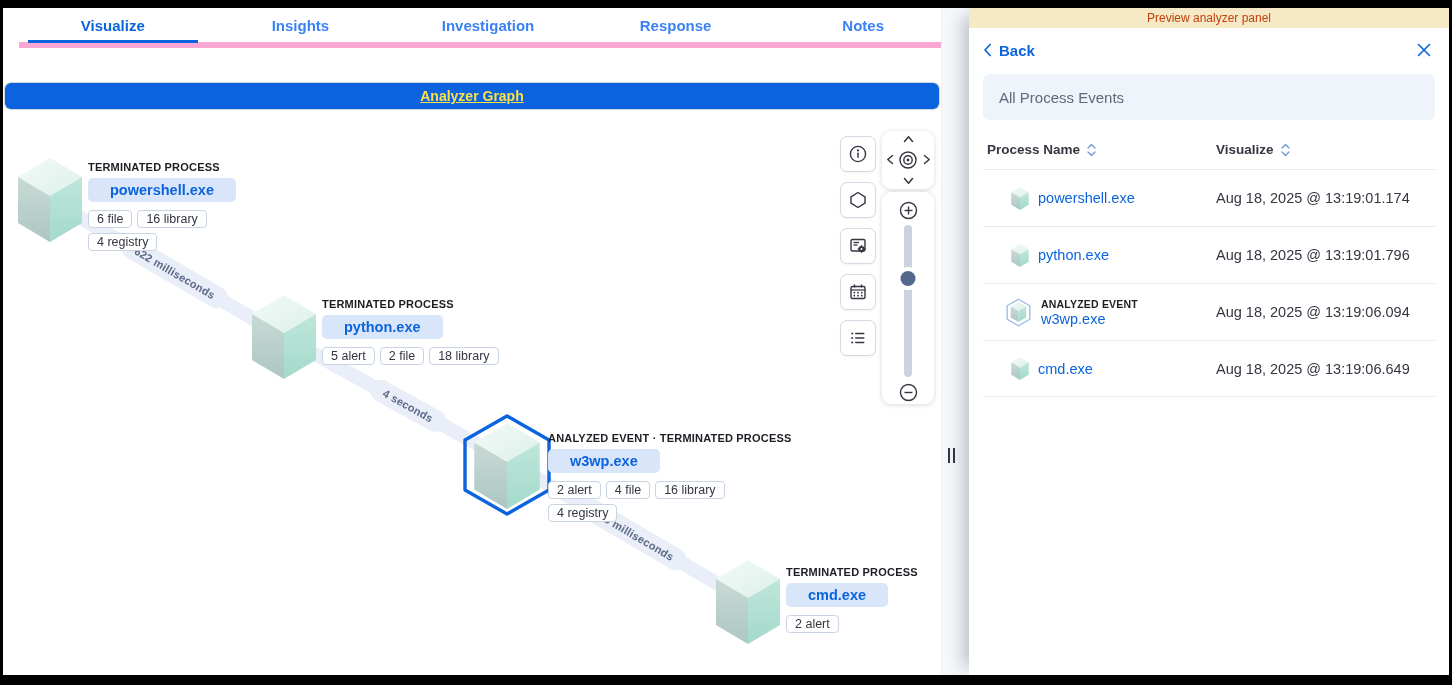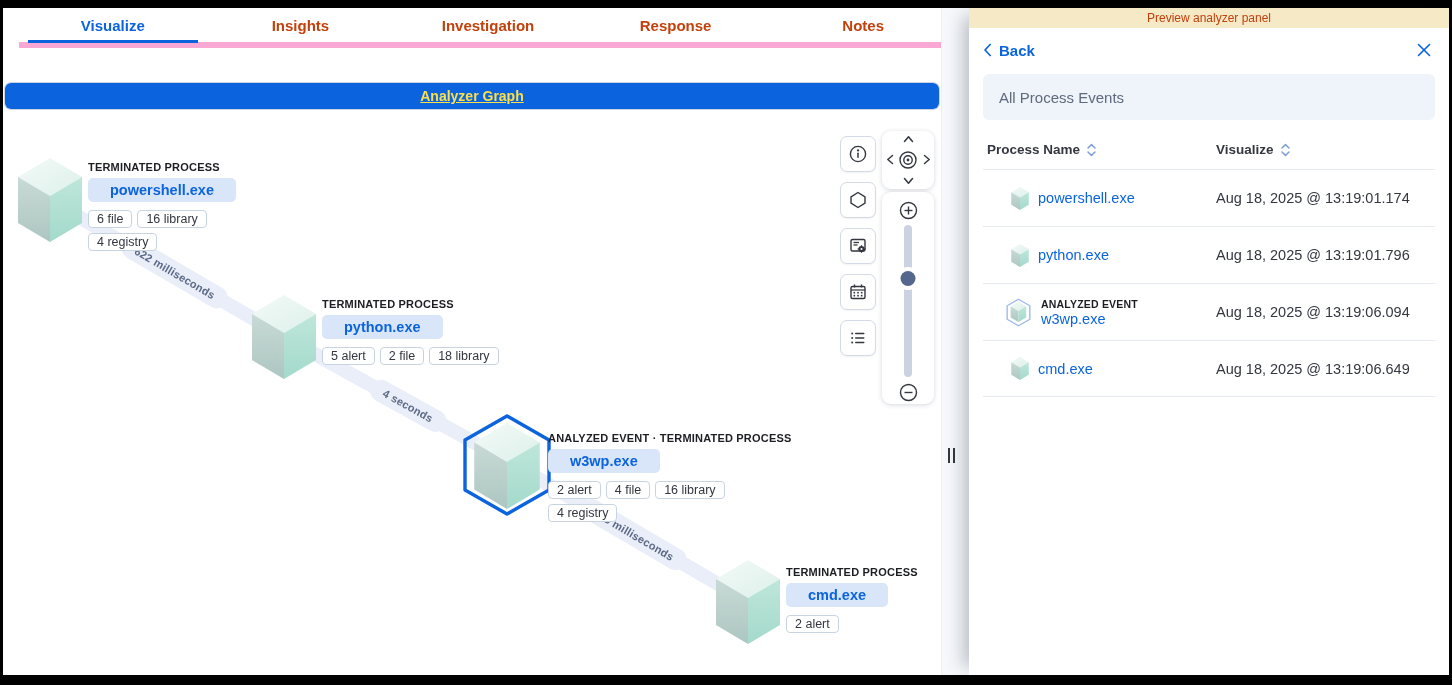--- a/index.html
+++ b/index.html
@@ -11,21 +11,21 @@
   }
   .frame { position:absolute; left:3px; top:8px; width:1446px; height:667px;
     background:#fff; display:flex; }
 
   
   .left { position:relative; width:938px; height:100%; background:#fff; overflow:hidden; flex:none; }
 
   .tabs { position:absolute; left:16px; top:0; width:100%; height:40px; display:flex;
     border-bottom:6px solid #f9a8d4; background:#fff; z-index:5; }
   .tab { flex:1; display:flex; align-items:center; justify-content:center;
-    font-size:15px; font-weight:700; color:#c2410c; cursor:pointer; position:relative; }
+    font-size:15px; font-weight:700; color:#3b82f6; cursor:pointer; position:relative; }
   .tab.active { color:#0B64DD; }
   .tab.active::after { content:""; position:absolute; left:9px; right:9px; bottom:-1px; height:3px; background:#0B64DD; }
 
   .toggle { position:absolute; left:1px; top:74px; width:936px; height:28px;
     border:1px solid #CBD3E0; border-radius:7px; display:flex; overflow:hidden; background:#fff; z-index:5; }
   .toggle-btn { flex:1; display:flex; align-items:center; justify-content:center;
     font-size:14px; font-weight:600; cursor:pointer; }
   .toggle-btn.plain { color:#0B64DD; background:#fff; }
   .toggle-btn.filled { color:#fde047; background:#0B64DD; border-radius:4px;text-decoration:underline; }
 

